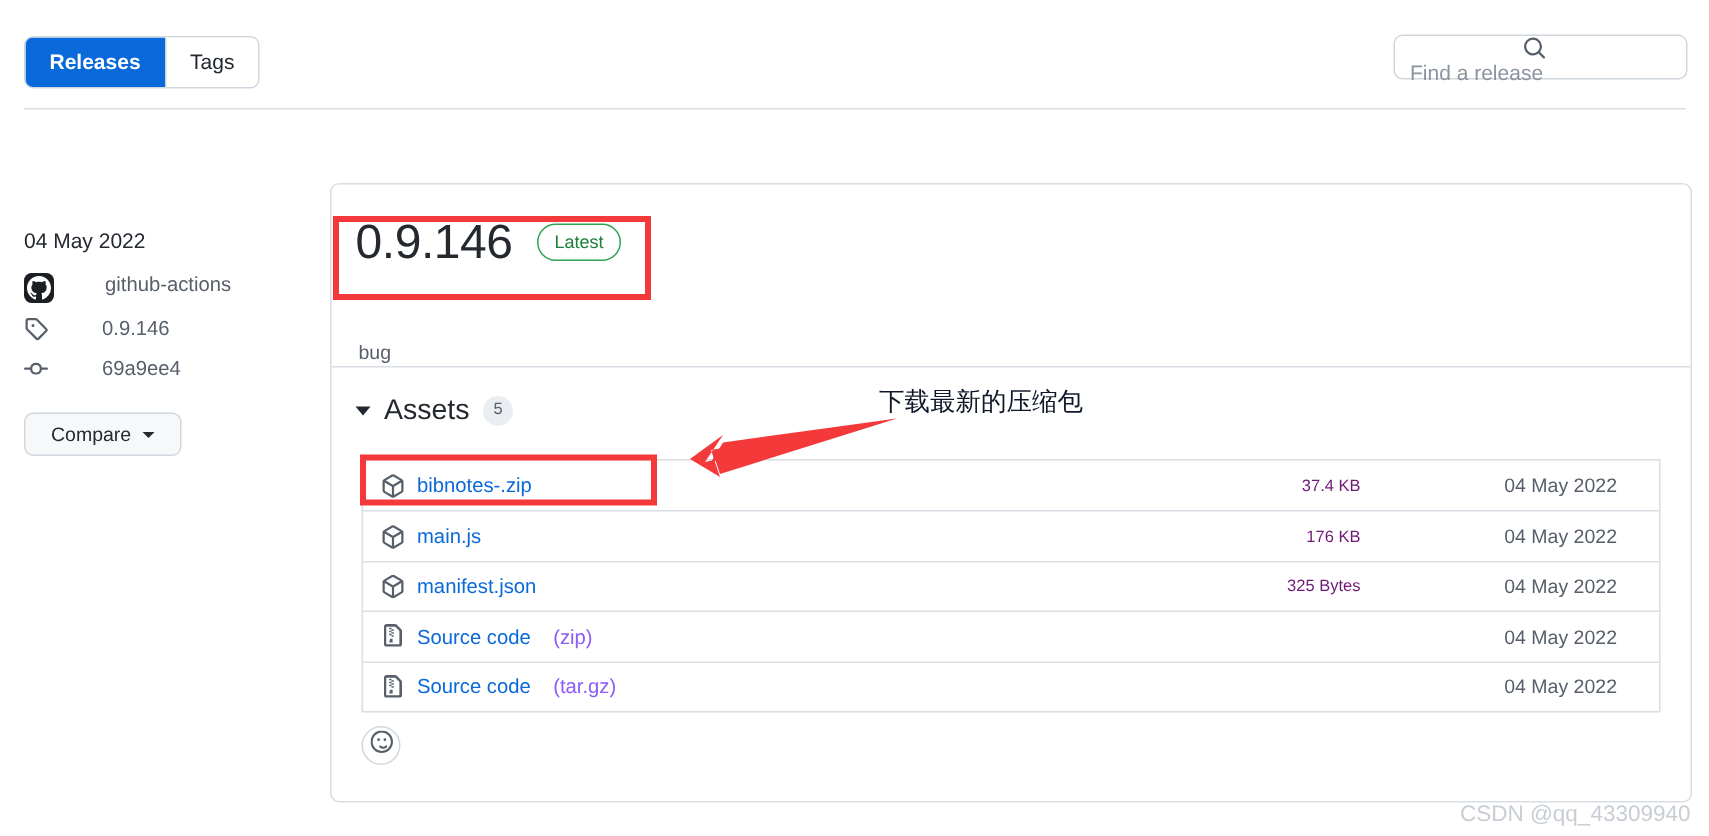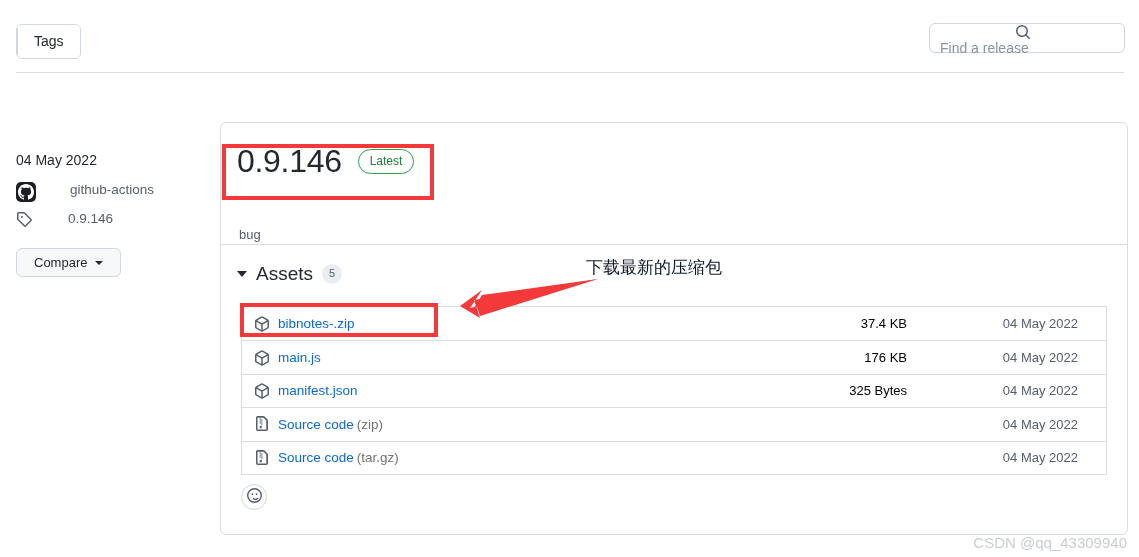--- a/index.html
+++ b/index.html
@@ -243,28 +243,28 @@
     margin-right: 8px;
     color: #57606a;
     display: block;
   }
   .asset-name {
     color: #0969da;
     cursor: pointer;
     white-space: nowrap;
   }
   .asset-name .sub {
-    color: #737373;
-    margin-left: 3px;
+    color: #8b5cf6;
+    margin-left: 15px;
   }
   .asset-size {
     position: absolute;
     right: 185px;
-    color: #000000;
-    font-size: 13px;
+    color: #701a75;
+    font-size: 11px;
     text-align: right;
   }
   .asset-date {
     position: absolute;
     right: 14px;
     color: #57606a;
     font-size: 13px;
     text-align: right;
   }
   .asset-row-inner {
@@ -326,20 +326,21 @@
     color: #c9ced4;
     white-space: nowrap;
   }
 </style>
 </head>
 <body>
 
 <div class="topbar">
 
   <div class="tab-group">
+    <div class="tab selected">Releases</div>
     <div class="tab divider-left">Tags</div>
   </div>
 
   <div class="search-box">
     <span class="sicon">
       <svg viewBox="0 0 16 16" width="16" height="16" fill="currentColor" aria-hidden="true">
         <path d="M10.68 11.74a6 6 0 01-7.922-8.982 6 6 0 018.982 7.922l3.04 3.04a.749.749 0 01-.326 1.275.749.749 0 01-.734-.215ZM11.5 7a4.499 4.499 0 10-8.997 0A4.499 4.499 0 0011.5 7Z"></path>
       </svg>
     </span>
     <input type="text" placeholder="Find a release" style="">
@@ -364,20 +365,28 @@
 
   <div class="meta-row">
     <span class="ico">
       <svg viewBox="0 0 16 16" width="16" height="16" fill="currentColor" aria-hidden="true">
         <path d="M1 7.775V2.75C1 1.784 1.784 1 2.75 1h5.025c.464 0 .91.184 1.238.513l6.25 6.25a1.75 1.75 0 0 1 0 2.474l-5.026 5.026a1.75 1.75 0 0 1-2.474 0l-6.25-6.25A1.752 1.752 0 0 1 1 7.775Zm1.5 0c0 .066.026.13.073.177l6.25 6.25a.25.25 0 0 0 .354 0l5.025-5.025a.25.25 0 0 0 0-.354l-6.25-6.25a.25.25 0 0 0-.177-.073H2.75a.25.25 0 0 0-.25.25ZM6 5a1 1 0 1 1 0 2 1 1 0 0 1 0-2Z"></path>
       </svg>
     </span>
     <span class="txt">0.9.146</span>
   </div>
 
+  <div class="meta-row">
+    <span class="ico">
+      <svg viewBox="0 0 16 16" width="16" height="16" fill="currentColor" aria-hidden="true">
+        <path d="M11.93 8.5a4.002 4.002 0 0 1-7.86 0H.75a.75.75 0 0 1 0-1.5h3.32a4.002 4.002 0 0 1 7.86 0h3.32a.75.75 0 0 1 0 1.5Zm-1.43-.75a2.5 2.5 0 1 0-5 0 2.5 2.5 0 0 0 5 0Z"></path>
+      </svg>
+    </span>
+    <span class="txt">69a9ee4</span>
+  </div>
 
   <div class="compare-btn">
     <span>Compare</span>
     <span class="caret"></span>
   </div>
 </div>
 
 <div class="card">
 
   <div class="release-title">

